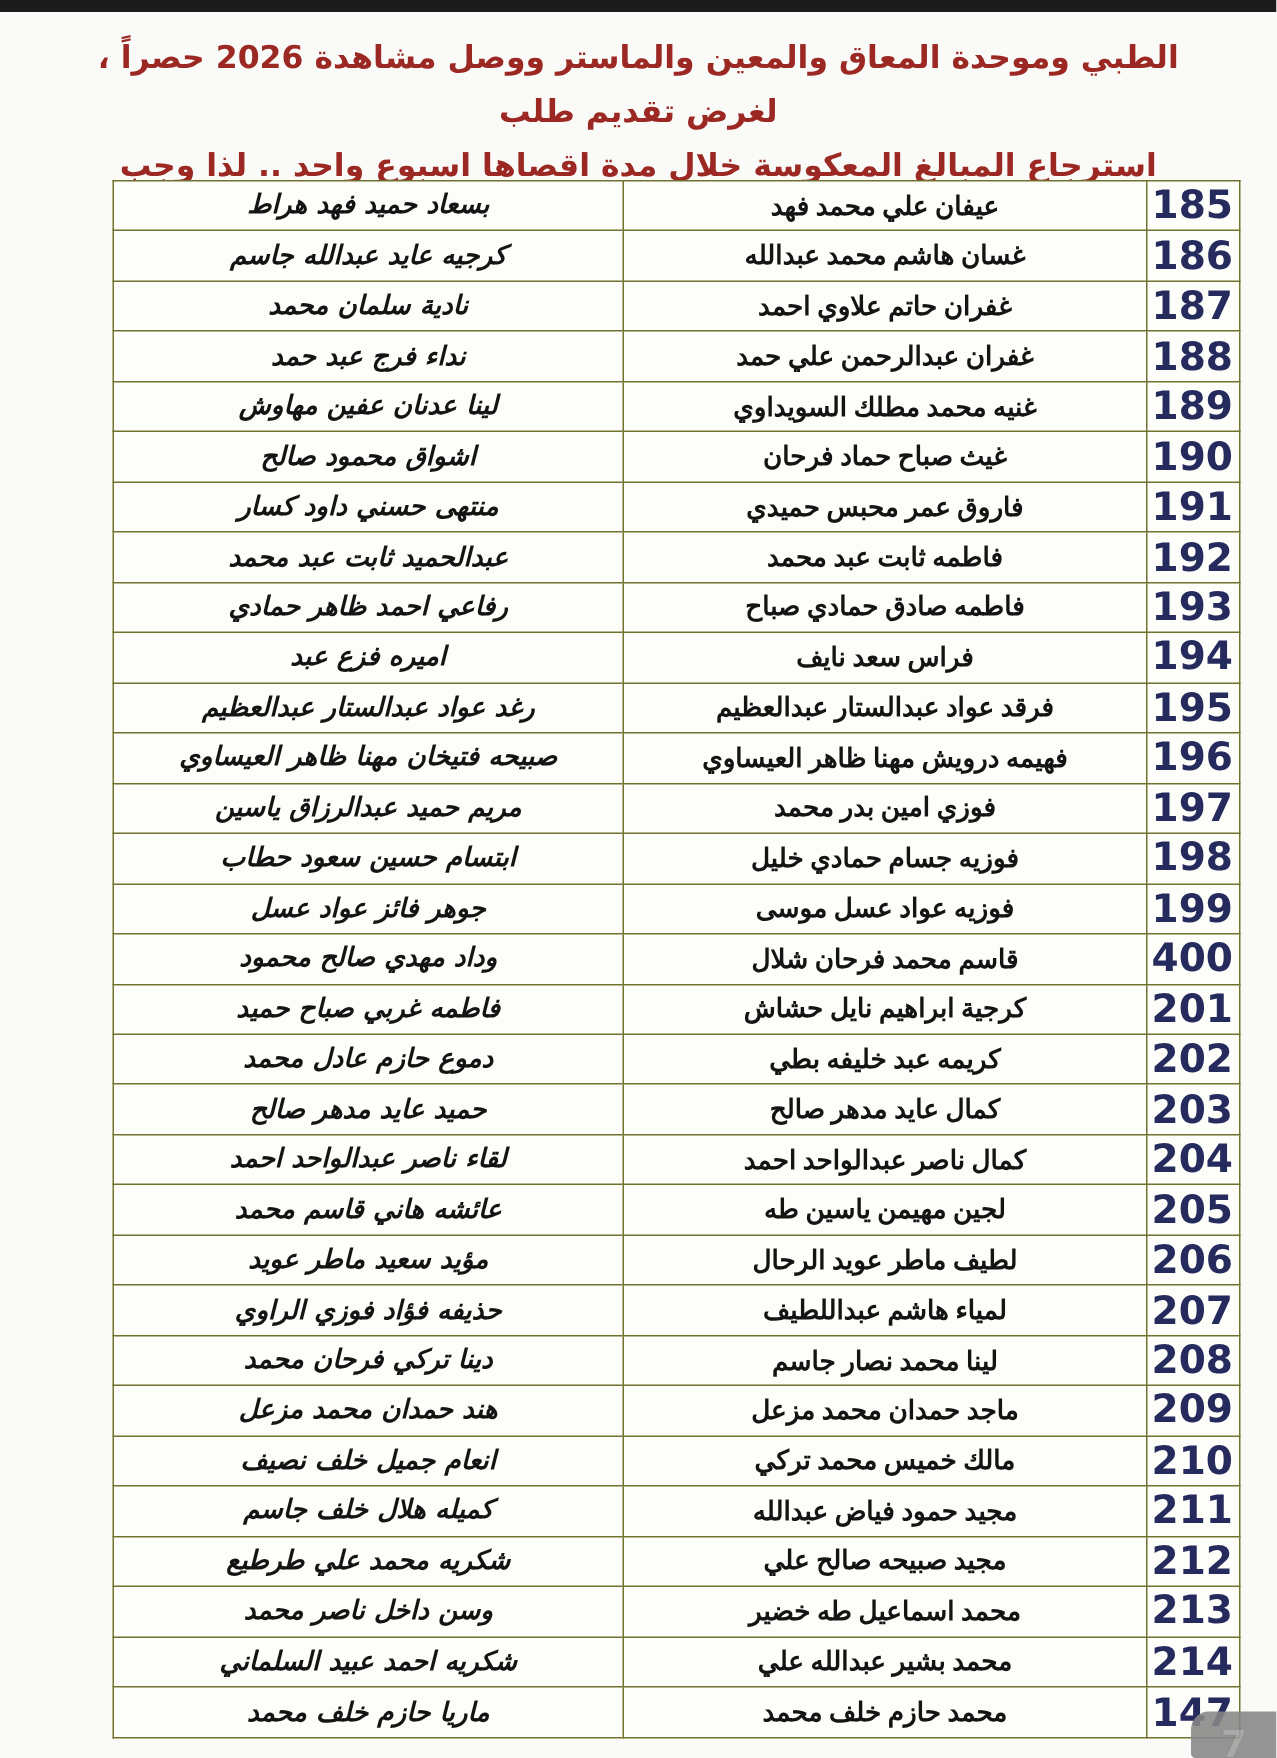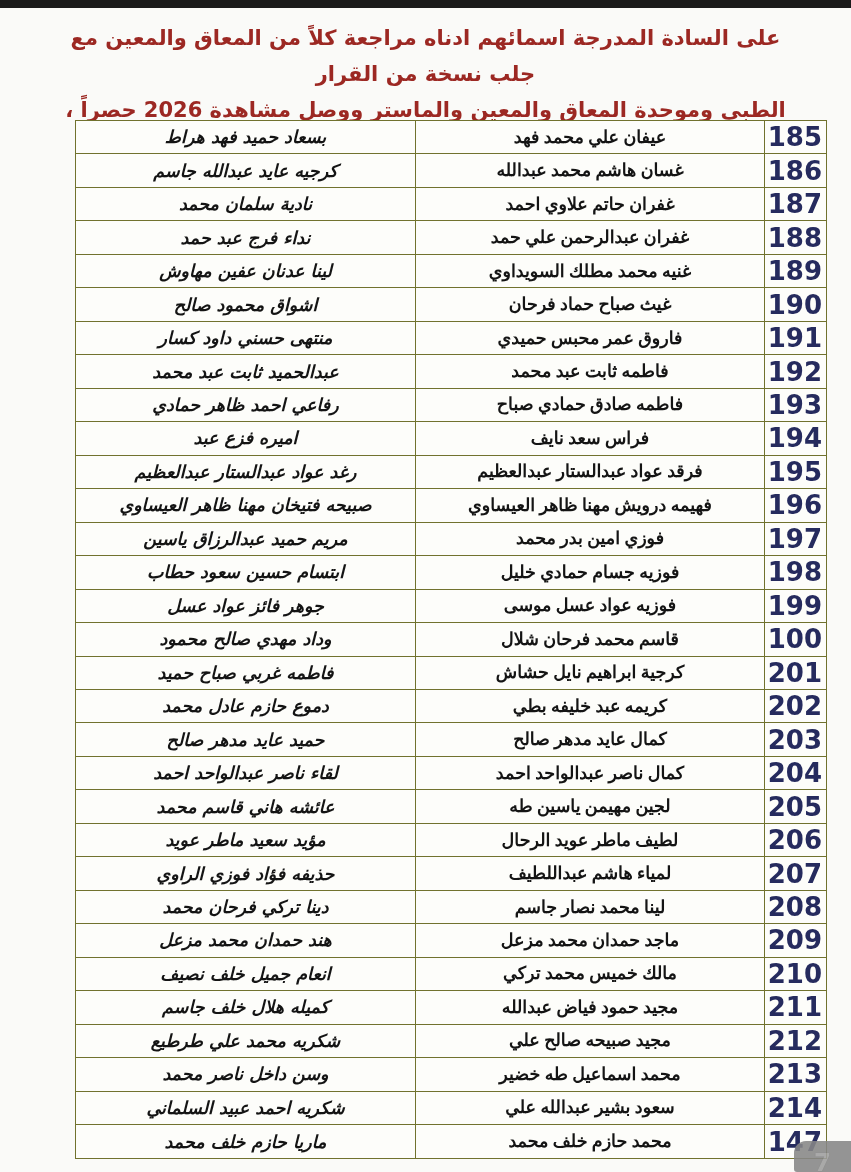--- a/index.html
+++ b/index.html
@@ -81,21 +81,20 @@
     text-shadow:0 0 1px #6e6e6e;
     transform:translateY(4px);
   }
 </style>
 </head>
 <body>
 
 <div class="top-edge"></div>
 
 <div class="notice-header">
-  <div>على السادة المدرجة اسمائهم ادناه مراجعة كلاً من المعاق والمعين مع جلب نسخة من القرار</div>
   <div>الطبي وموحدة المعاق والمعين والماستر ووصل مشاهدة 2026 حصراً ، لغرض تقديم طلب</div>
   <div>استرجاع المبالغ المعكوسة خلال مدة اقصاها اسبوع واحد .. لذا وجب التنويه</div>
 </div>
 
 <table class="names">
   <tbody id="names-table-body">
       <tr>
     <td class="cell-num">185</td>
     <td class="cell-primary">عيفان علي محمد فهد</td>
     <td class="cell-secondary">بسعاد حميد فهد هراط</td>
@@ -164,21 +163,21 @@
     <td class="cell-num">198</td>
     <td class="cell-primary">فوزيه جسام حمادي خليل</td>
     <td class="cell-secondary">ابتسام حسين سعود حطاب</td>
   </tr>
       <tr>
     <td class="cell-num">199</td>
     <td class="cell-primary">فوزيه عواد عسل موسى</td>
     <td class="cell-secondary">جوهر فائز عواد عسل</td>
   </tr>
       <tr>
-    <td class="cell-num">100</td>
+    <td class="cell-num">400</td>
     <td class="cell-primary">قاسم محمد فرحان شلال</td>
     <td class="cell-secondary">وداد مهدي صالح محمود</td>
   </tr>
       <tr>
     <td class="cell-num">201</td>
     <td class="cell-primary">كرجية ابراهيم نايل حشاش</td>
     <td class="cell-secondary">فاطمه غربي صباح حميد</td>
   </tr>
       <tr>
     <td class="cell-num">202</td>
@@ -235,21 +234,21 @@
     <td class="cell-primary">مجيد صبيحه صالح علي</td>
     <td class="cell-secondary">شكريه محمد علي طرطيع</td>
   </tr>
       <tr>
     <td class="cell-num">213</td>
     <td class="cell-primary">محمد اسماعيل طه خضير</td>
     <td class="cell-secondary">وسن داخل ناصر محمد</td>
   </tr>
       <tr>
     <td class="cell-num">214</td>
-    <td class="cell-primary">سعود بشير عبدالله علي</td>
+    <td class="cell-primary">محمد بشير عبدالله علي</td>
     <td class="cell-secondary">شكريه احمد عبيد السلماني</td>
   </tr>
       <tr>
     <td class="cell-num">147</td>
     <td class="cell-primary">محمد حازم خلف محمد</td>
     <td class="cell-secondary">ماريا حازم خلف محمد</td>
   </tr>
     </tbody>
 </table>
 

